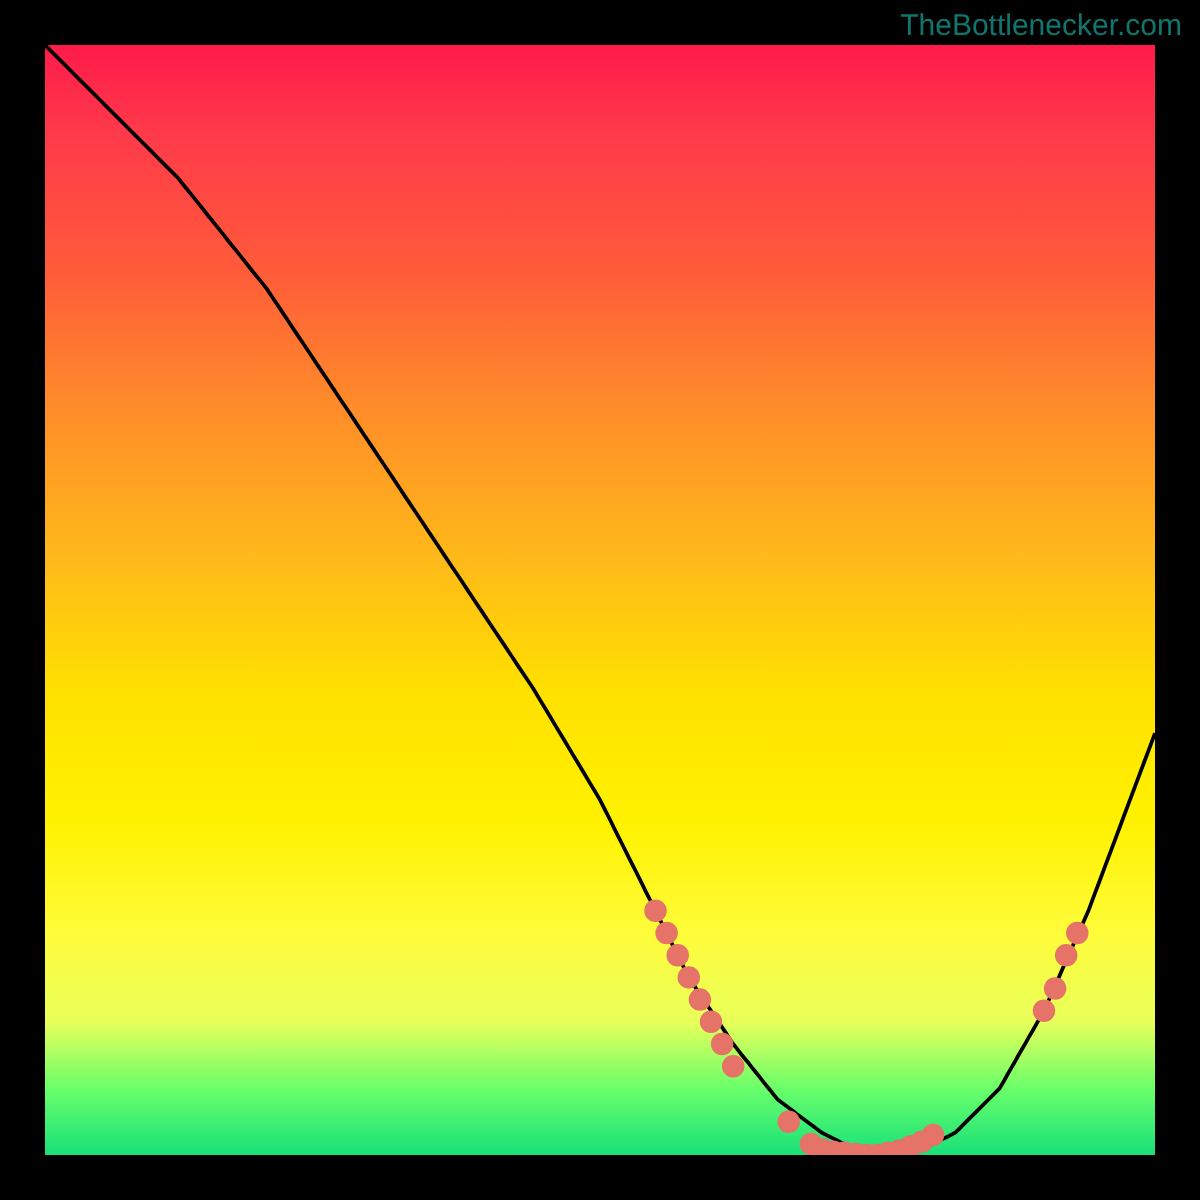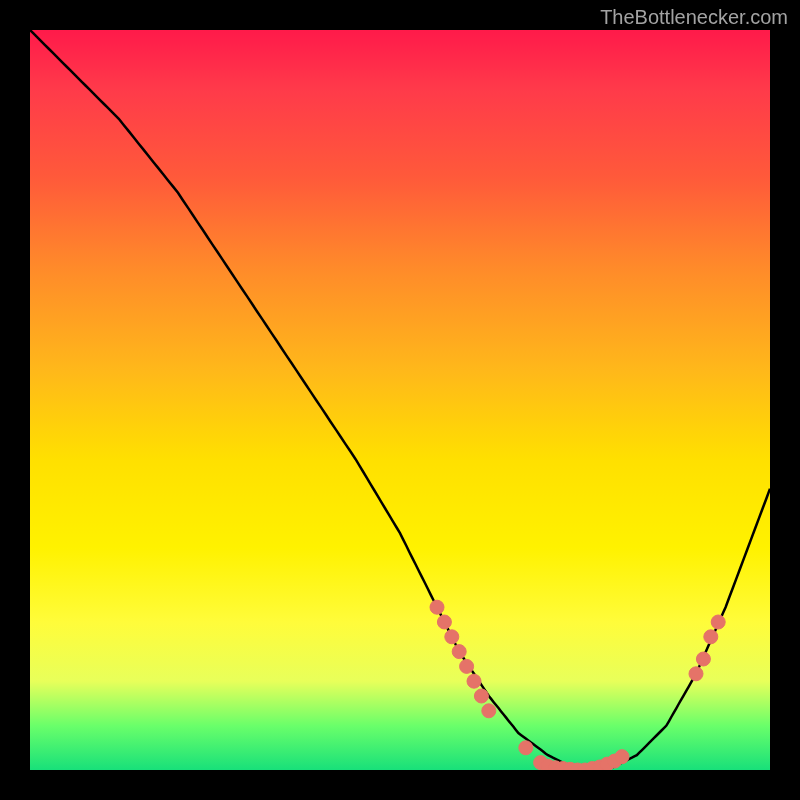--- a/index.html
+++ b/index.html
@@ -9,21 +9,21 @@
     width: 800px;
     height: 800px;
     overflow: hidden;
     position: relative;
     font-family: Arial, sans-serif;
   }
   .watermark {
     position: absolute;
     top: 6px;
     right: 12px;
-    color: #a3a3a3;
+    color: #0f766e;
     font-size: 20px;
     font-weight: 500;
     z-index: 10;
   }
   .plot-area {
     position: absolute;
     left: 30px;
     top: 30px;
     width: 740px;
     height: 740px;

